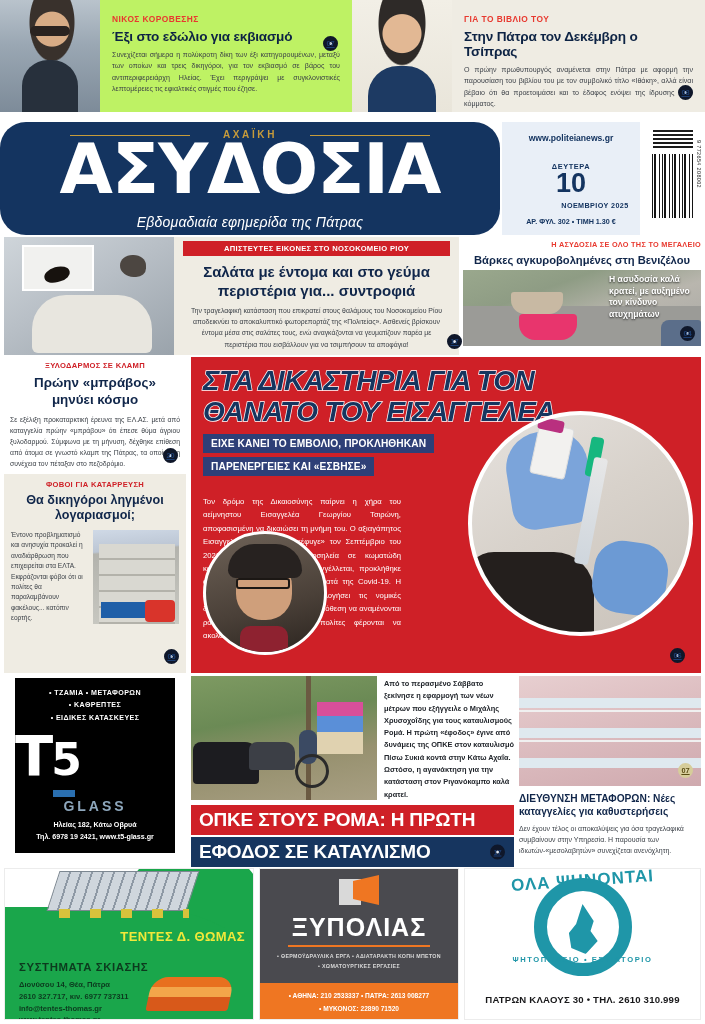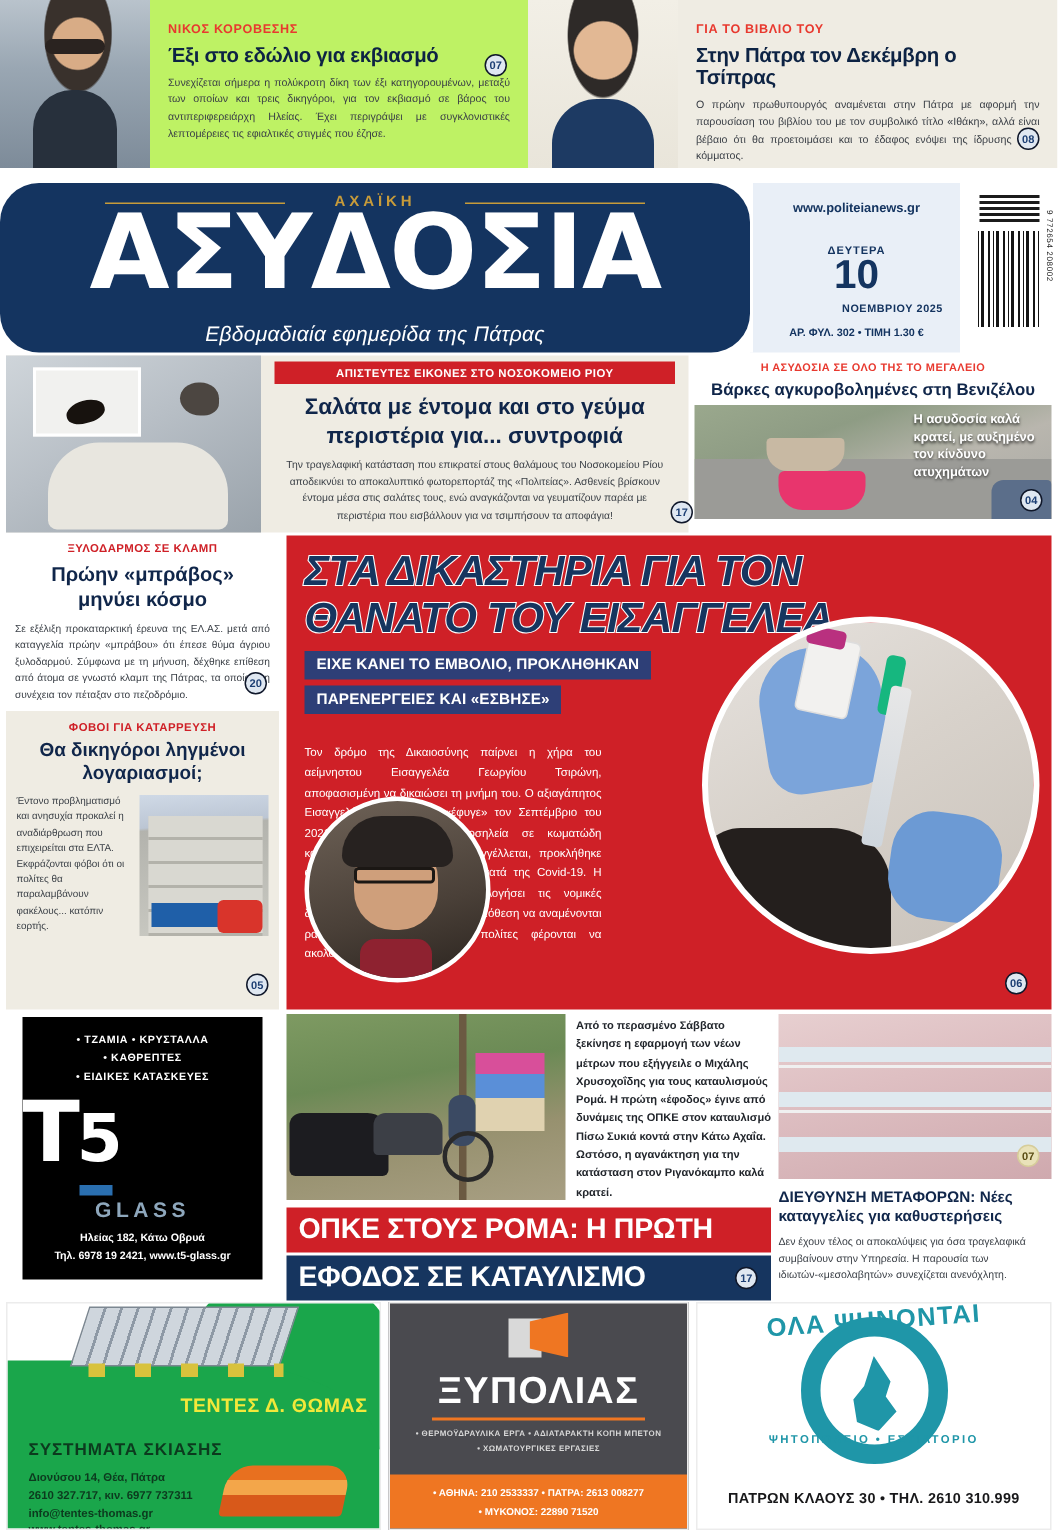--- a/index.html
+++ b/index.html
@@ -32,21 +32,21 @@
       radial-gradient(ellipse at 50% 21%, #2e2a28 0 23px, transparent 24px),
       linear-gradient(#f2efe6 0%, #e9e5da 100%);
   }
   .ph-tsip:after{content:"";position:absolute;left:16px;bottom:0;width:68px;height:46px;background:#1d3a63;border-radius:30px 30px 0 0;}
   .teaser-body { flex:1; padding:14px 12px 0 12px; }
   .teaser-kicker { color:#e8392f; font-size:8.4px; font-weight:bold; letter-spacing:.45px; margin-bottom:5px; }
   .teaser-head { color:#0d2344; font-size:13.6px; font-weight:bold; letter-spacing:-.2px; margin-bottom:6px; }
   .teaser-text { color:#3a3f46; font-size:7.1px; line-height:1.62; text-align:justify; }
   .pg-badge { position:absolute; width:15px; height:15px; border-radius:50%;
     background:#dfe7f1; color:#1d3f74; font-size:7.4px; font-weight:bold;
-    display:flex; align-items:center; justify-content:center; border:1px solid #0f172a; }
+    display:flex; align-items:center; justify-content:center; border:6px solid #0f172a;text-decoration:underline; }
   .badge-07a { right:14px; top:36px; }
   .badge-08 { right:12px; bottom:12px; }
 
   
   .masthead { position:absolute; left:0; top:122px; width:705px; height:113px; display:flex; }
   .mast-main { width:500px; background:#143460; position:relative;border-radius:26px; }
   .mast-axaiki { position:absolute; top:7px; left:0; width:100%; text-align:center;
     color:#c79b3a; font-size:10px; letter-spacing:2.6px; font-weight:bold; }
   .mast-axaiki:before, .mast-axaiki:after { content:""; position:absolute; top:6px; width:120px; height:1px; background:#c79b3a; }
   .mast-axaiki:before { left:70px; }
@@ -77,21 +77,21 @@
   .hosp-photo .inset { position:absolute; left:18px; top:8px; width:72px; height:46px; background:#f1f1ef; border:2px solid #fff; }
   .hosp-photo .inset:after { content:""; position:absolute; left:20px; top:20px; width:26px; height:15px; background:#17120e; border-radius:50% 50% 45% 45%; transform:rotate(-16deg); }
   .hosp-photo .bird { position:absolute; right:28px; top:18px; width:26px; height:22px; background:#4c4641; border-radius:50% 50% 40% 55%; }
   .hosp-photo .chair { position:absolute; left:28px; bottom:2px; width:120px; height:58px; background:#e8e6df; border-radius:34px 34px 6px 6px; }
   .hosp-body { flex:1; padding:4px 9px 4px 9px; }
   .hosp-kicker { background:#cf2027; color:#fff; font-size:7.6px; font-weight:bold; text-align:center; padding:3px 2px; letter-spacing:.3px; }
   .hosp-head { color:#10264a; font-size:15px; font-weight:bold; text-align:center; line-height:1.28; margin:6px 0 5px; }
   .hosp-text { color:#3b4047; font-size:6.9px; line-height:1.6; text-align:center; padding:0 3px; }
   .badge-17a { position:absolute; right:243px; bottom:6px; }
   .boats { flex:1; position:relative; }
-  .boats-kicker { color:#e8392f; font-size:7.3px; font-weight:bold; text-align:center; letter-spacing:.3px; padding-top:3px; }
+  .boats-kicker { color:#e8392f; font-size:7.3px; font-weight:bold; text-align:right; letter-spacing:.3px; padding-top:3px; }
   .boats-head { color:#10264a; font-size:11.2px; font-weight:bold; text-align:center; margin:5px 0 4px; }
   .boats-photo { height:76px; position:relative; overflow:hidden;
     background:linear-gradient(160deg,#9aa88d 0%,#8e9c84 30%,#b9b6ae 60%,#a8a8a4 100%); }
   .boats-photo .road { position:absolute; left:0; bottom:0; width:100%; height:40px; background:#9b9b97; }
   .boats-photo .boat1 { position:absolute; left:48px; top:22px; width:52px; height:22px; background:#c8b9a3; border-radius:3px 3px 14px 14px; }
   .boats-photo .boat2 { position:absolute; left:56px; bottom:6px; width:58px; height:26px; background:#e8356d; border-radius:4px 4px 16px 16px; }
   .boats-photo .car { position:absolute; right:0; bottom:0; width:40px; height:26px; background:#5b6e8a; border-radius:8px 3px 0 0; }
   .boats-overlay { position:absolute; right:6px; top:4px; width:86px; color:#fff; font-size:8.6px;
     font-weight:bold; line-height:1.34; text-shadow:0 1px 2px rgba(0,0,0,.75); }
   .badge-04 { position:absolute; right:6px; bottom:5px; background:#dfe7f1; }
@@ -380,21 +380,21 @@
       </div>
       <div class="pg-badge badge-06">06</div>
     </div>
   </div>
 
   <div class="row4">
 
     <div class="adglass">
       <div class="adglass-inner">
         <div class="bullets">
-          <div>• ΤΖΑΜΙΑ  • ΚΡΥΣΤΑΛΛΑ</div>
+          <div>• ΤΖΑΜΙΑ  • ΜΕΤΑΦΟΡΩΝ</div>
           <div>• ΚΑΘΡΕΠΤΕΣ</div>
           <div>• ΕΙΔΙΚΕΣ ΚΑΤΑΣΚΕΥΕΣ</div>
         </div>
         <div class="logoT">
           <b>T</b><i>5</i>
         </div>
         <div class="bluebar"></div>
         <div class="glassword">GLASS</div>
         <div class="addr">
           <div>Ηλείας 182, Κάτω Οβρυά</div>

